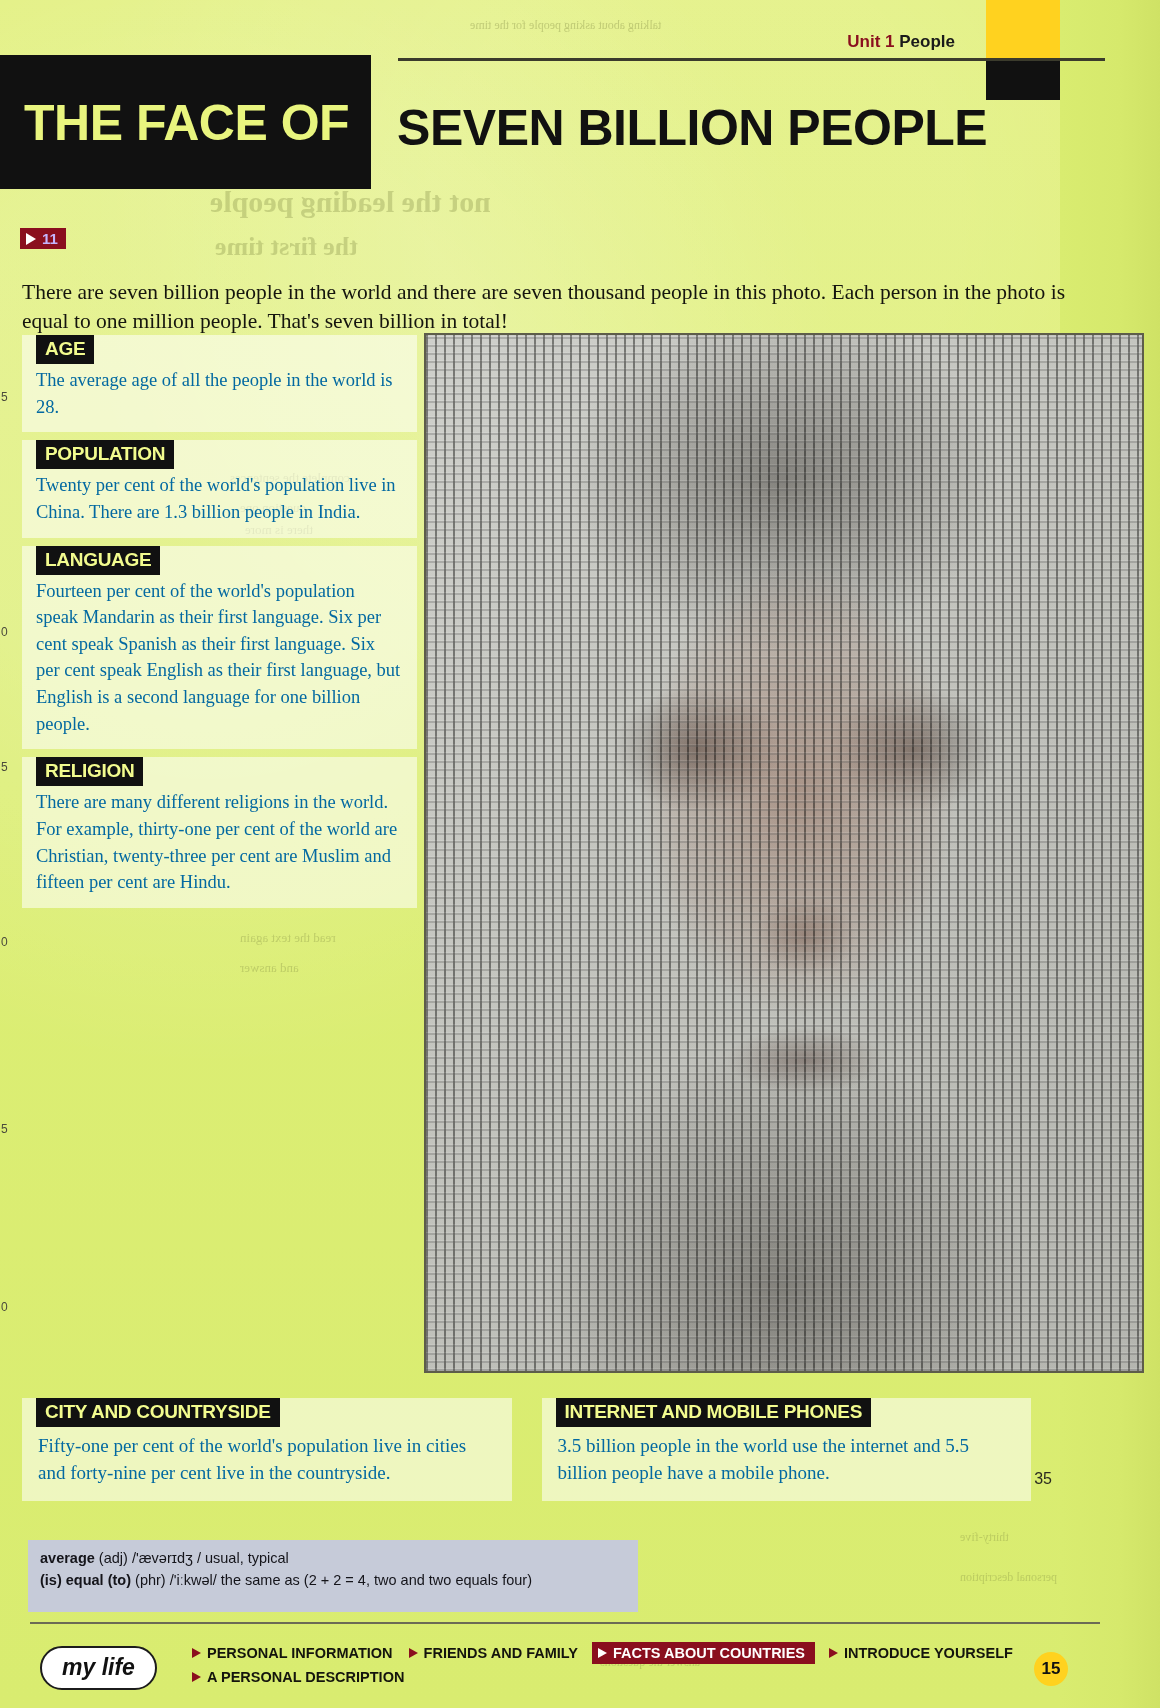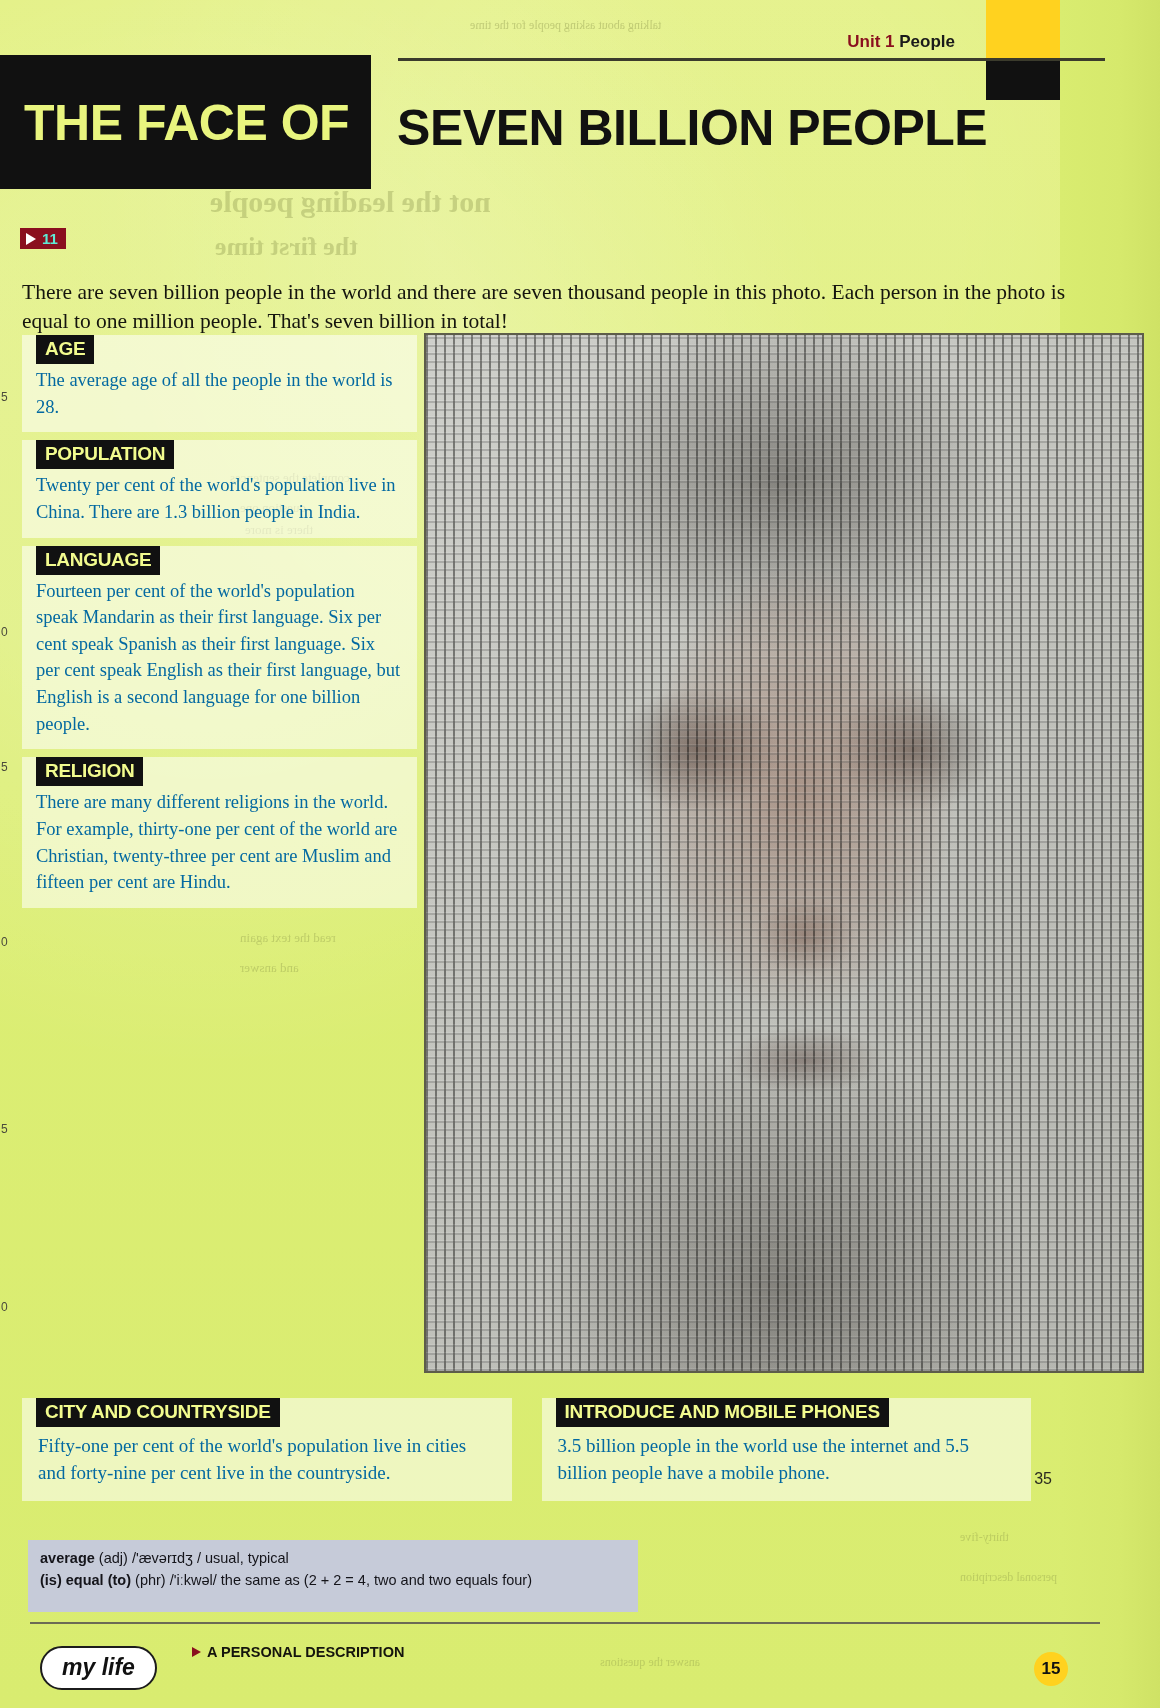--- a/index.html
+++ b/index.html
@@ -107,21 +107,21 @@
     background: #8a0f1e; padding: 3px 8px 3px 6px;
   }
   .track-badge .tri {
     width: 0; height: 0;
     border-left: 10px solid #fff;
     border-top: 6px solid transparent;
     border-bottom: 6px solid transparent;
   }
   .track-badge .num {
     font-family: "Liberation Sans", sans-serif;
-    font-weight: bold; color: #5eead4; font-size: 15px; line-height: 1;
+    font-weight: bold; color: #c4b5fd; font-size: 15px; line-height: 1;
   }
 
   .intro {
     position: absolute; left: 22px; top: 256px; width: 1060px; z-index: 6;
     font-size: 21.5px; color: #15150e; line-height: 1.36;
   }
 
   
   .facts-col {
     position: absolute; left: 22px; top: 335px; width: 395px; z-index: 6;
@@ -322,21 +322,21 @@
   <div class="mosaic-grid"></div>
   <div class="mosaic-sheen"></div>
 </div>
 
 <div class="wide-facts">
   <div class="wide-fact">
     <div class="fact-label">CITY AND COUNTRYSIDE</div>
     <div class="fact-body">Fifty-one per cent of the world's population live in cities and forty-nine per cent live in the countryside.</div>
   </div>
   <div class="wide-fact">
-    <div class="fact-label">INTRODUCE AND MOBILE PHONES</div>
+    <div class="fact-label">INTERNET AND MOBILE PHONES</div>
     <div class="fact-body">3.5 billion people in the world use the internet and 5.5 billion people have a mobile phone.</div>
   </div>
 </div>
 
 <div class="page-num-35">35</div>
 
 <div class="glossary">
   <div>
     <b>average</b>
     <span>(adj)</span>
@@ -351,20 +351,38 @@
   </div>
 </div>
 
 <div class="footer-rule"></div>
 
 <div class="footer">
   <div class="mylife-pill">my life</div>
   <div class="footer-items">
     <div class="footer-row-wrap">
       <div class="footer-line">
+        <div class="fitem">
+          <span class="arrow"></span>
+          <span>PERSONAL INFORMATION</span>
+        </div>
+        <div class="fitem">
+          <span class="arrow"></span>
+          <span>FRIENDS AND FAMILY</span>
+        </div>
+        <div class="fitem active">
+          <span class="arrow"></span>
+          <span>FACTS ABOUT COUNTRIES</span>
+        </div>
+        <div class="fitem">
+          <span class="arrow"></span>
+          <span>INTRODUCE YOURSELF</span>
+        </div>
+      </div>
+      <div class="footer-line">
         <div class="fitem row2">
           <span class="arrow"></span>
           <span>A PERSONAL DESCRIPTION</span>
         </div>
       </div>
     </div>
   </div>
   <div class="page-badge">15</div>
 </div>
 

